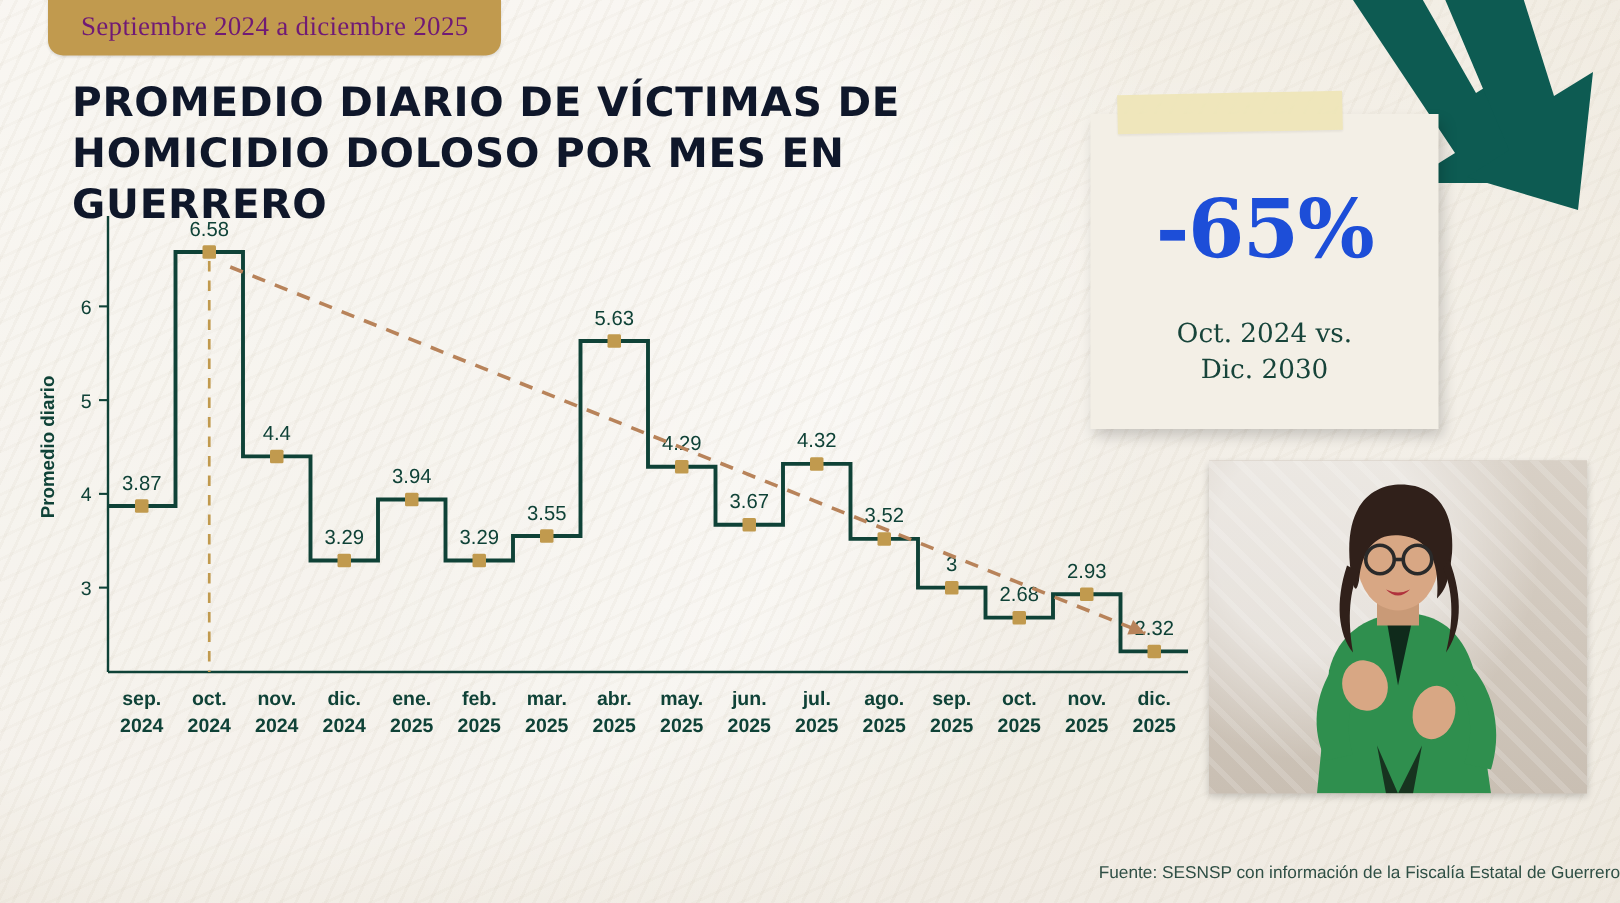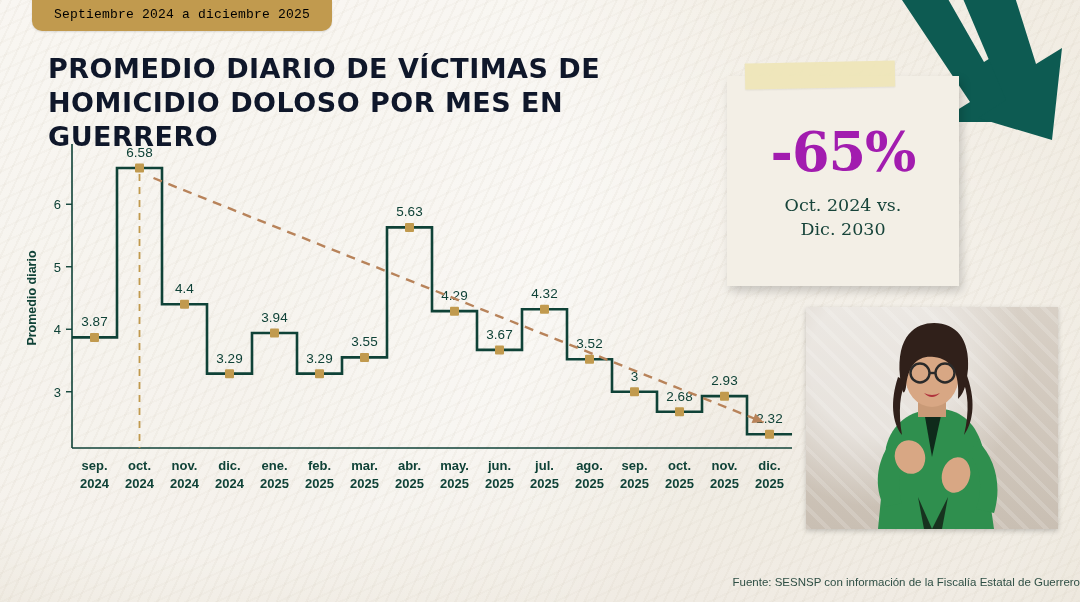--- a/index.html
+++ b/index.html
@@ -21,26 +21,26 @@
     content:"";position:absolute;inset:0;
     background-image:
       repeating-linear-gradient(115deg, rgba(200,190,170,.10) 0 2px, rgba(0,0,0,0) 2px 9px),
       repeating-linear-gradient(-25deg, rgba(200,190,170,.07) 0 2px, rgba(0,0,0,0) 2px 13px);
   }
 
   
   .ribbon{
     position:absolute;left:32px;top:0;
     background:#c19a4e;
-    color:#000000;
+    color:#701a75;
     padding:7px 22px 9px 22px;
     border-radius:0 0 10px 10px;
-    font-size:13px;
+    font-size:18px;
     letter-spacing:.2px;
-    font-family:Liberation Mono, monospace;
+    font-family:Liberation Serif, serif;
     box-shadow:0 1px 2px rgba(0,0,0,.12);
     z-index:5;
   }
 
   .title{
     position:absolute;left:48px;top:52px;width:660px;
     color:#0f172a;
     font-size:27px;
     font-weight:bold;
     line-height:1.25;
@@ -70,28 +70,28 @@
   }
   .callout .tape{
     position:absolute;left:18px;top:-14px;width:150px;height:26px;
     background:#efe6b8;opacity:.92;
     transform:rotate(-1.2deg);
     box-shadow:0 1px 2px rgba(0,0,0,.08);
   }
   .callout .pct{
     margin-top:44px;
     text-align:center;
-    color:#a21caf;
+    color:#1d4ed8;
     font-size:54px;
     font-weight:bold;
     font-family:"DejaVu Serif", serif;
     letter-spacing:-1px;
   }
   .callout .cmp{
-    margin-top:10px;text-align:center;
+    margin-top:28px;text-align:center;
     color:#17443a;font-size:17.5px;line-height:1.35;
     font-family:"DejaVu Serif", serif;
   }
 
   
   .arrow{
     position:absolute;left:866px;top:-6px;width:210px;height:165px;z-index:3;
   }
 
   

